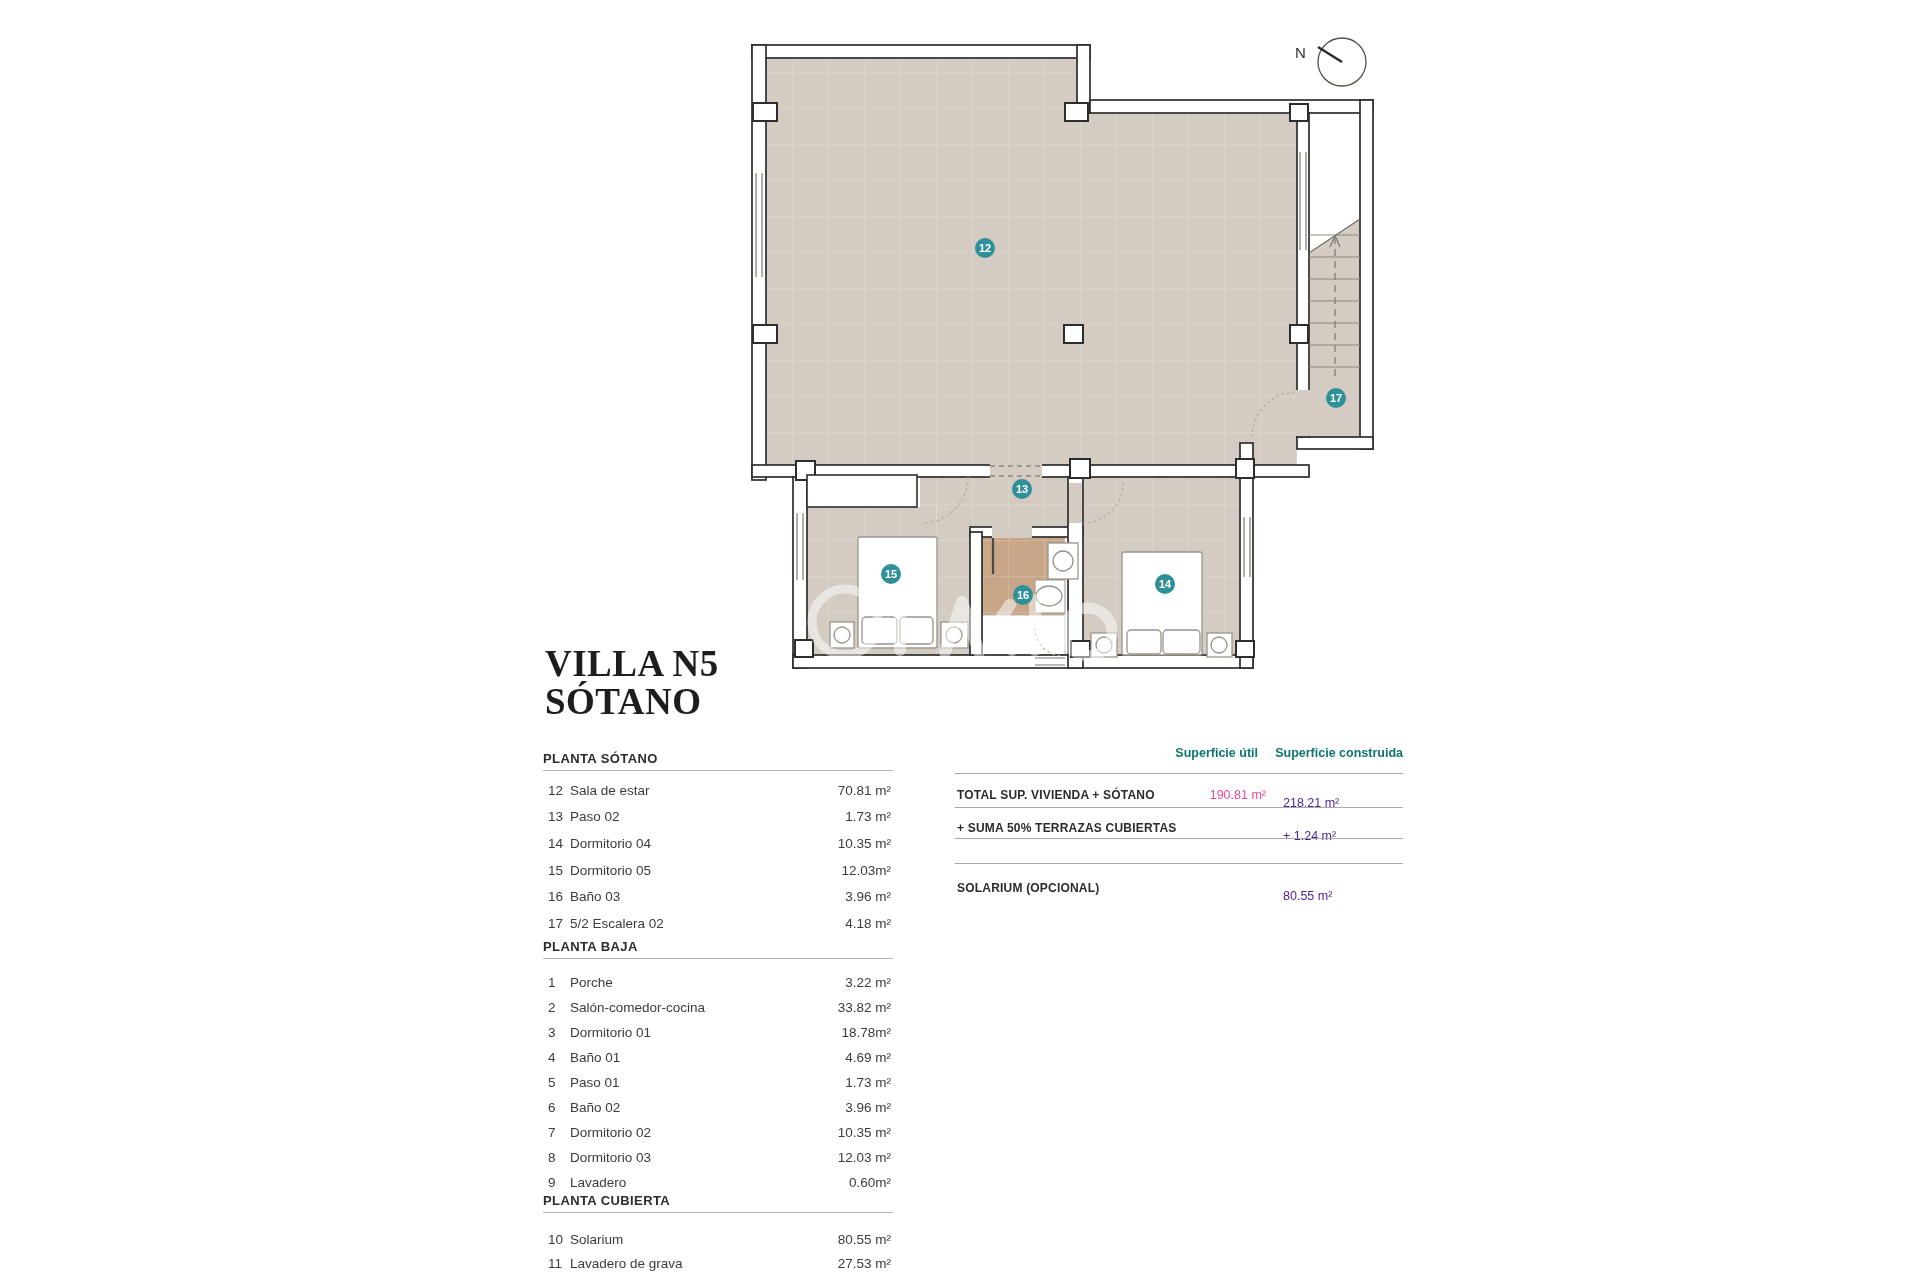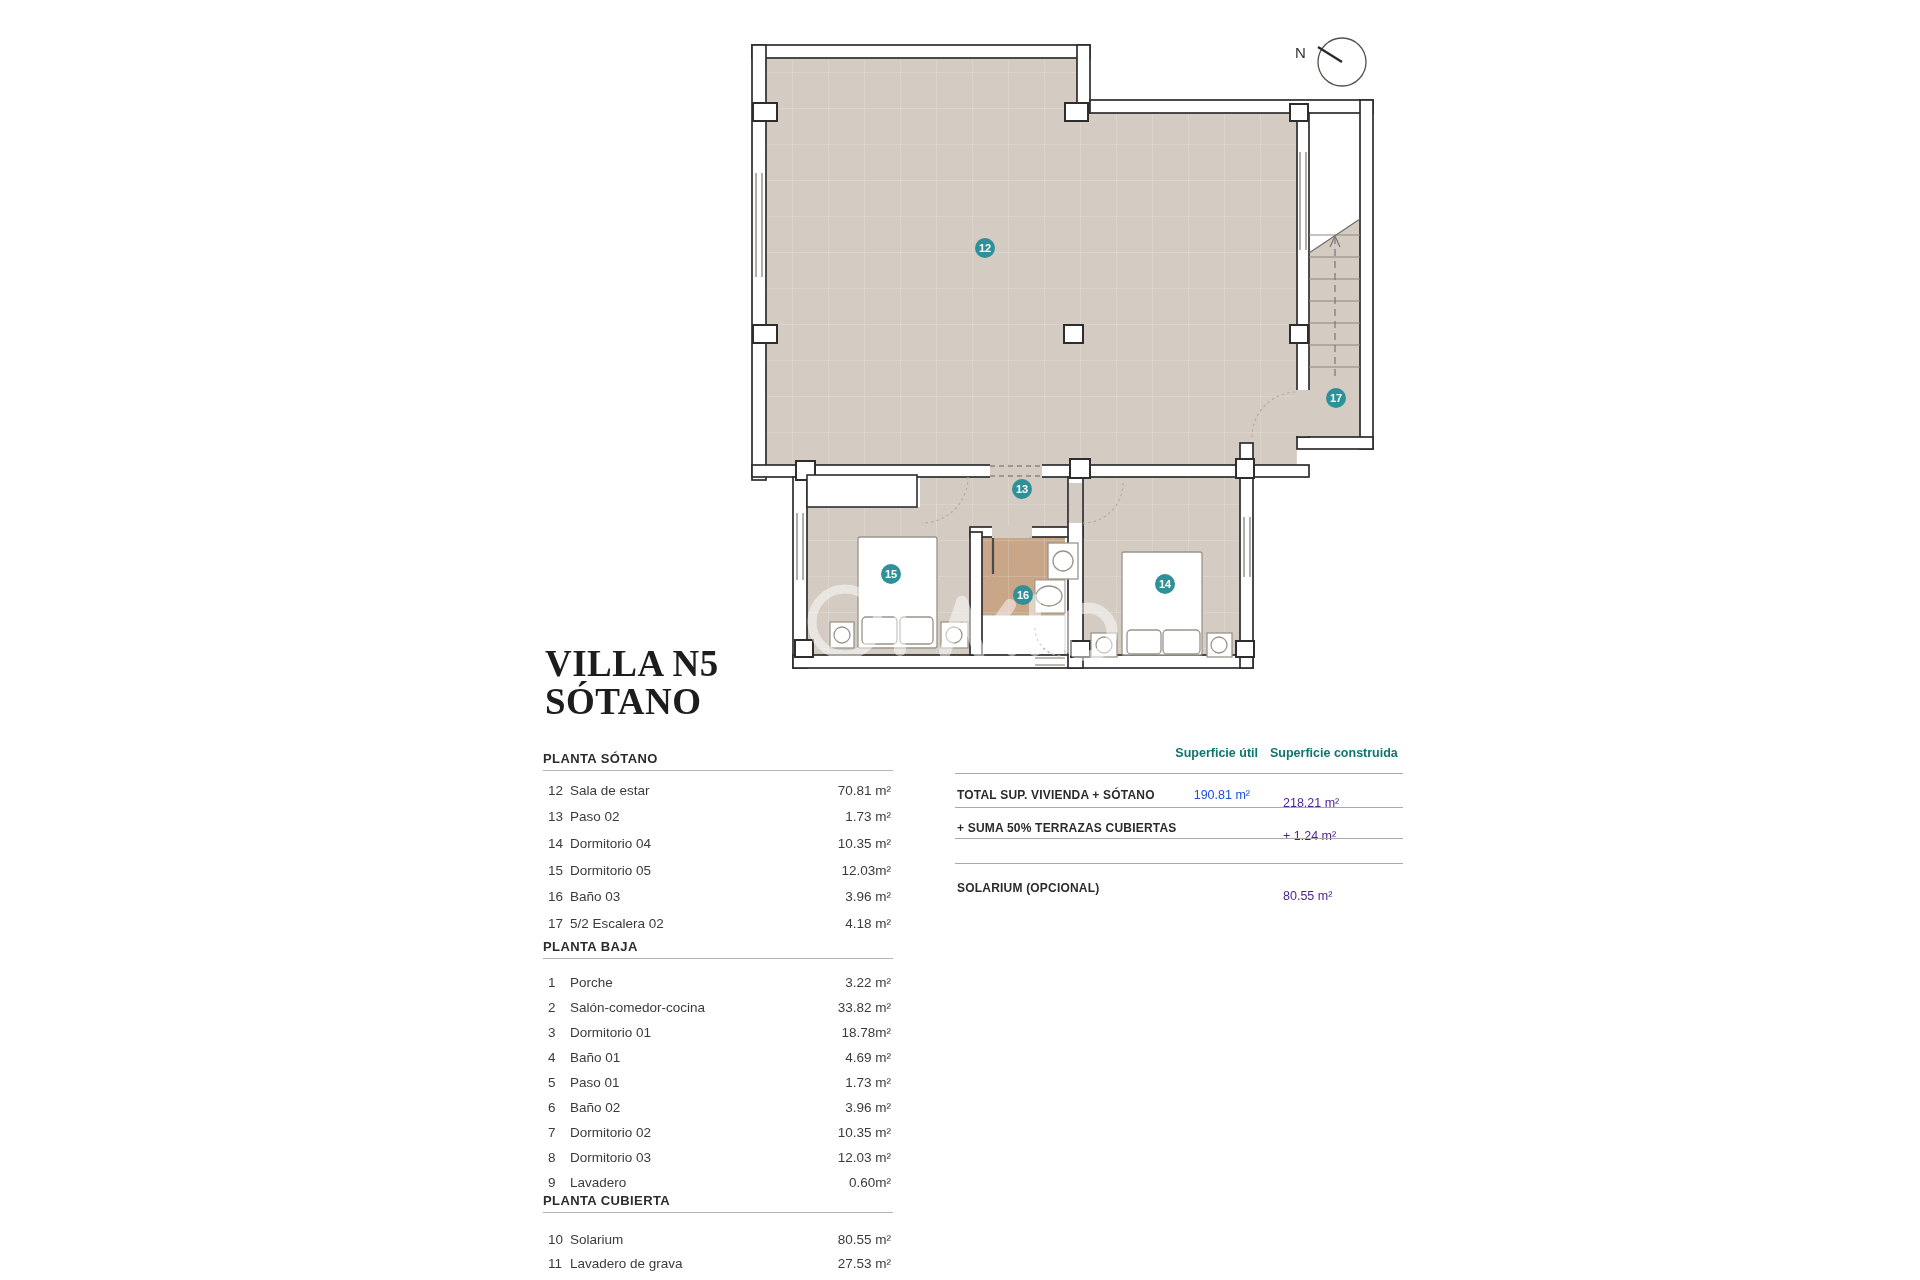--- a/index.html
+++ b/index.html
@@ -16,25 +16,25 @@
   .section{position:absolute;left:0;width:350px}
   .sec-h{font-size:13px;font-weight:700;letter-spacing:.4px;color:#2c2c2c;height:19px}
   .sec-line{border-bottom:1px solid #b5b5b5;margin-bottom:0}
   .trow{display:flex;align-items:center;font-size:13.5px;color:#3b3b3b}
   .trow .num{width:27px;padding-left:5px;flex:none}
   .trow .lbl{flex:1}
   .trow .area{text-align:right;padding-right:2px;white-space:nowrap}
   .summary{position:absolute;left:955px;top:744px;width:448px;height:160px}
   .sum-head{position:absolute;top:2px;font-weight:700;font-size:12.5px;color:#0f766e}
   .sum-col-u{left:180px;width:123px;text-align:right}
-  .sum-col-c{left:315px;width:133px;text-align:left}
+  .sum-col-c{left:315px;width:133px;text-align:right}
   .sum-line{position:absolute;left:0;width:448px;border-top:1px solid #a9a9a9}
   .sum-row{position:absolute;left:0;width:100%;height:26px}
   .sum-label{position:absolute;left:2px;top:6px;font-weight:700;font-size:12px;letter-spacing:.2px;color:#2b2b2b;white-space:nowrap}
-  .sum-util{position:absolute;left:180px;width:115px;top:6px;text-align:right;font-size:12.5px;color:#1d4ed8;white-space:nowrap}
+  .sum-util{position:absolute;left:196px;width:115px;top:6px;text-align:right;font-size:12.5px;color:#ec4899;white-space:nowrap}
   .sum-cons{position:absolute;left:328px;width:120px;top:14px;font-size:12.5px;color:#4c1d95;white-space:nowrap}
 </style>
 </head>
 <body>
 
 <div class="canvas">
 
   <svg class="plan-svg" width="660" height="660" viewBox="740 25 660 660">
     <defs>
       <pattern id="grid" width="36" height="36" patternUnits="userSpaceOnUse">

